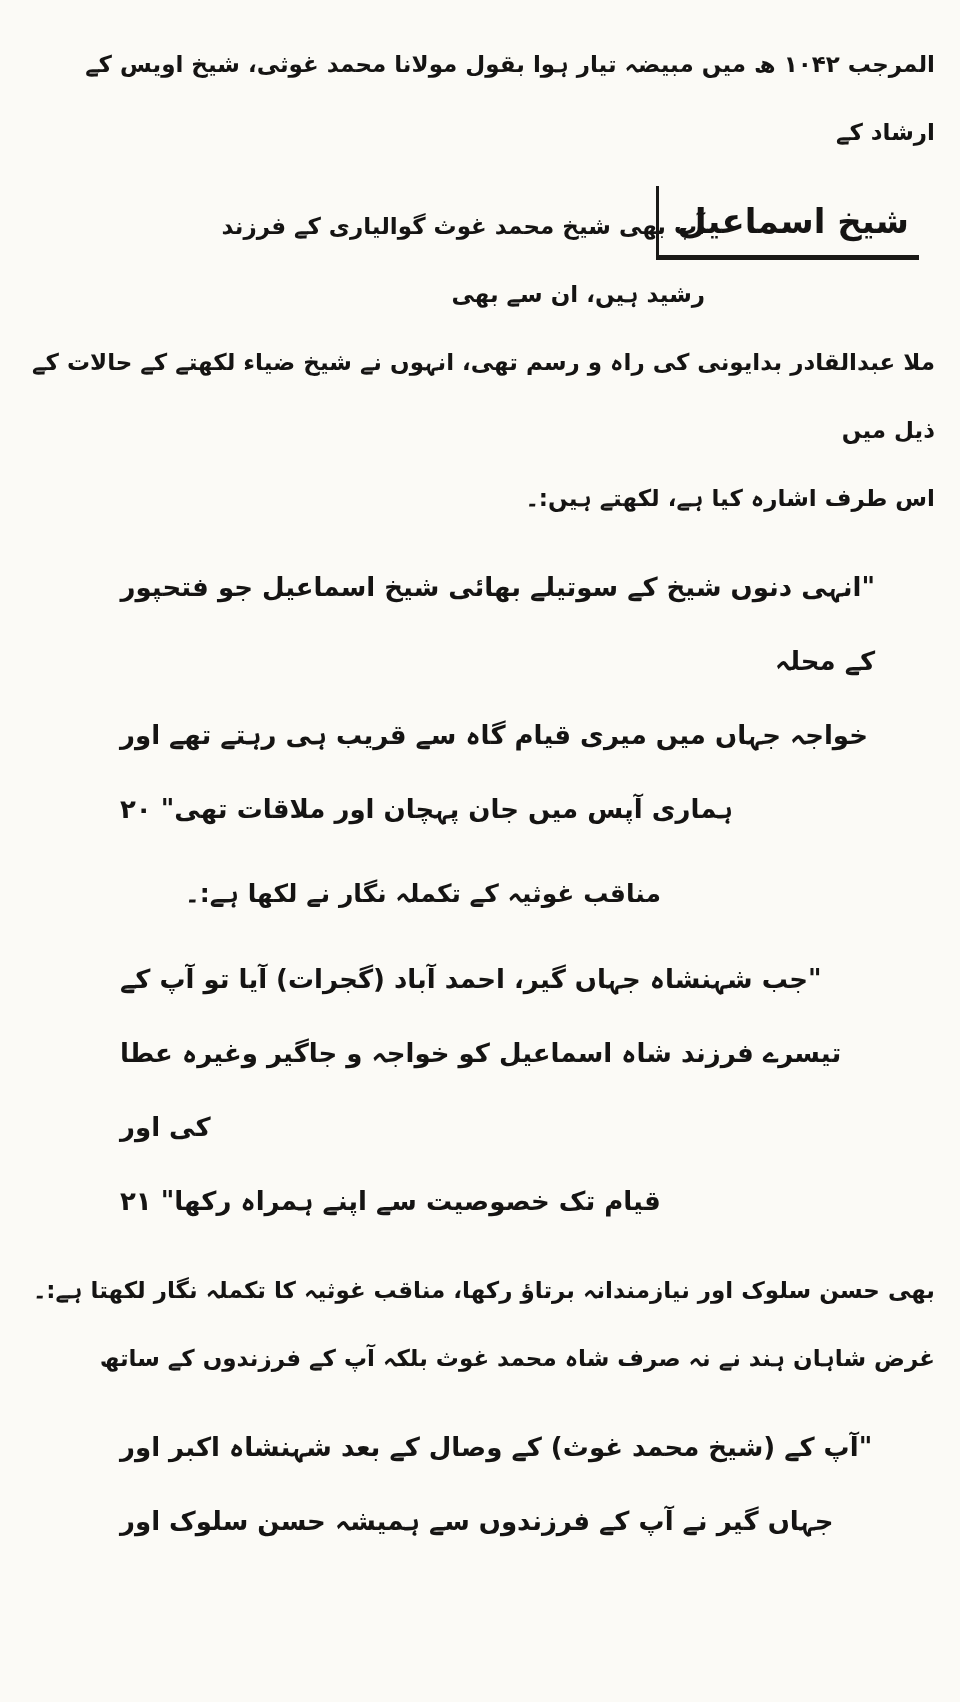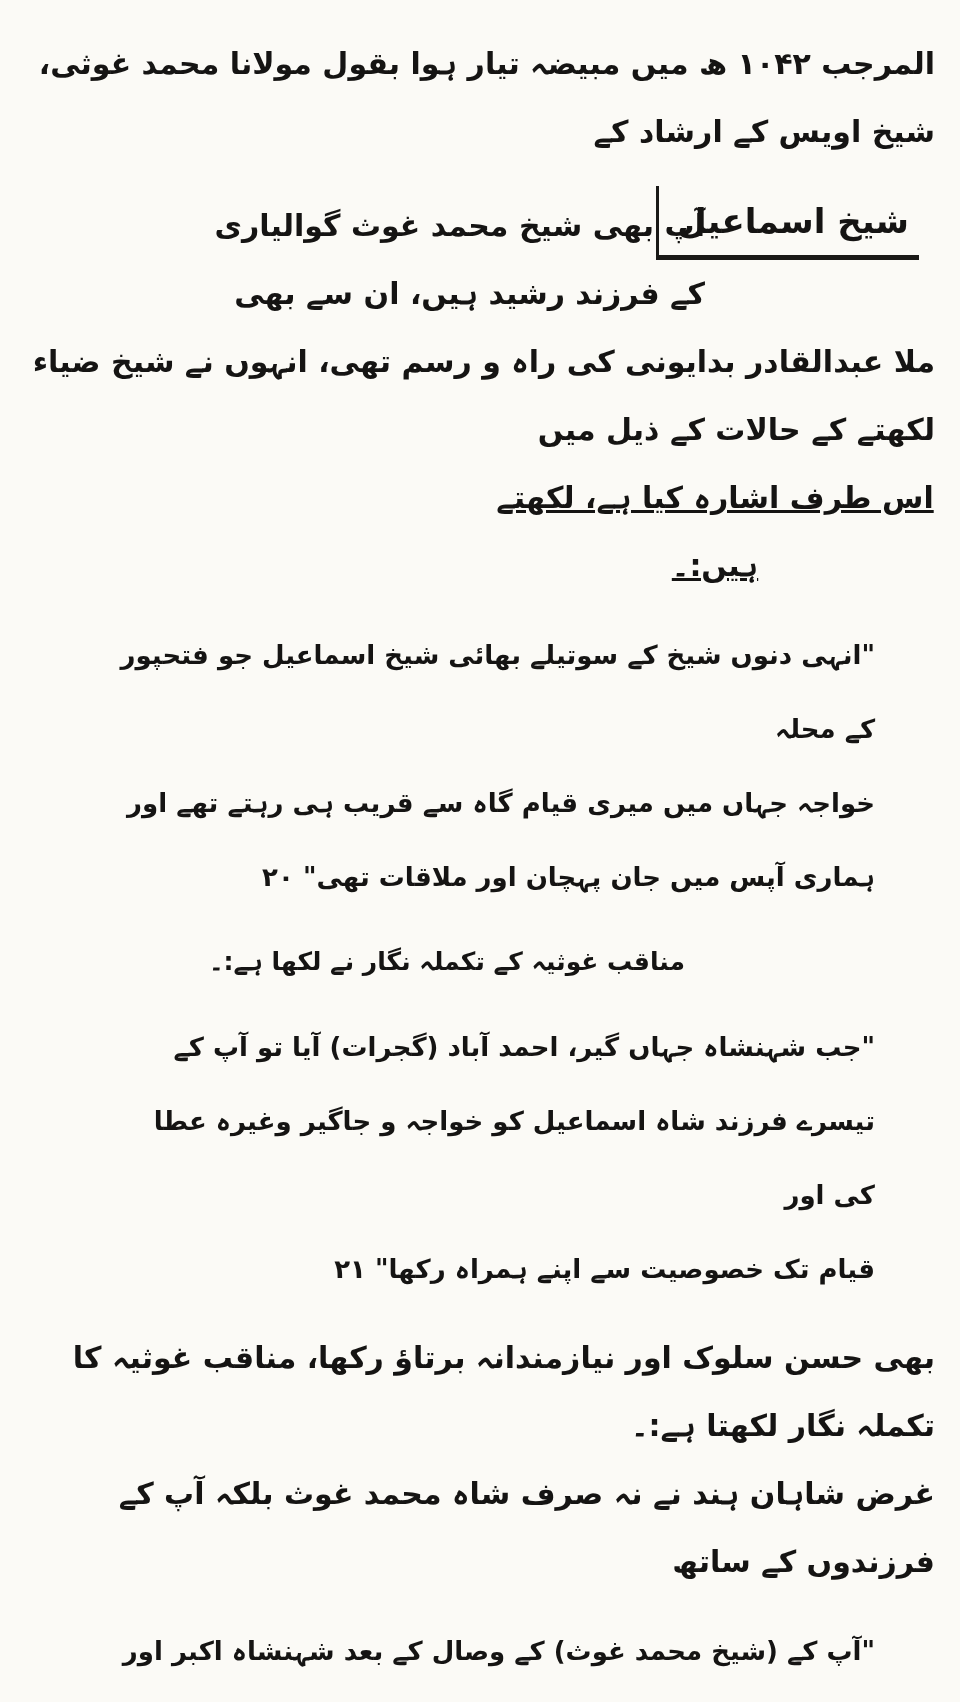--- a/index.html
+++ b/index.html
@@ -15,21 +15,21 @@
     overflow: hidden;
     box-sizing: border-box;
     padding: 30px 25px 0 25px;
     direction: rtl;
     font-family: "DejaVu Sans", sans-serif;
     font-weight: 700;
     color: #151413;
     -webkit-font-smoothing: antialiased;
   }
   .line {
-    font-size: 30px;
+    font-size: 23px;
     line-height: 68px;
     text-align: right;
   }
   .line.l { text-align: left; }
   .line.c { text-align: center; }
   
   .intro .line.l { padding-left: 10px; }
   
   .section {
     position: relative;
@@ -40,36 +40,36 @@
     top: -6px;
     right: 16px;
     font-size: 34px;
     line-height: 1.5;
     padding: 10px 10px 8px 18px;
     border-left: 3px solid #1a1917;
     border-bottom: 5px solid #1a1917;
     white-space: nowrap;
   }
   .section .first-line { padding-left: 175px; padding-right: 230px; }
-  .section .last-line  { padding-left: 470px; text-align: center; text-decoration: underline; }
+  .section .last-line  { padding-left: 470px; text-align: right; }
   
   .quote {
     margin: 18px 60px 18px 95px;
   }
   .quote .line {
     font-size: 26px;
     line-height: 74px;
-    text-align: right;
+    text-align: left;
   }
   .quote .line.qr { text-align: right; }
   
   .connector {
     font-size: 25px;
     line-height: 60px;
-    text-align: right;
+    text-align: left;
     padding-left: 160px;
     padding-right: 250px;
     white-space: nowrap;
   }
   
   .para { margin-top: 18px; }
 </style>
 </head>
 <body>
 

